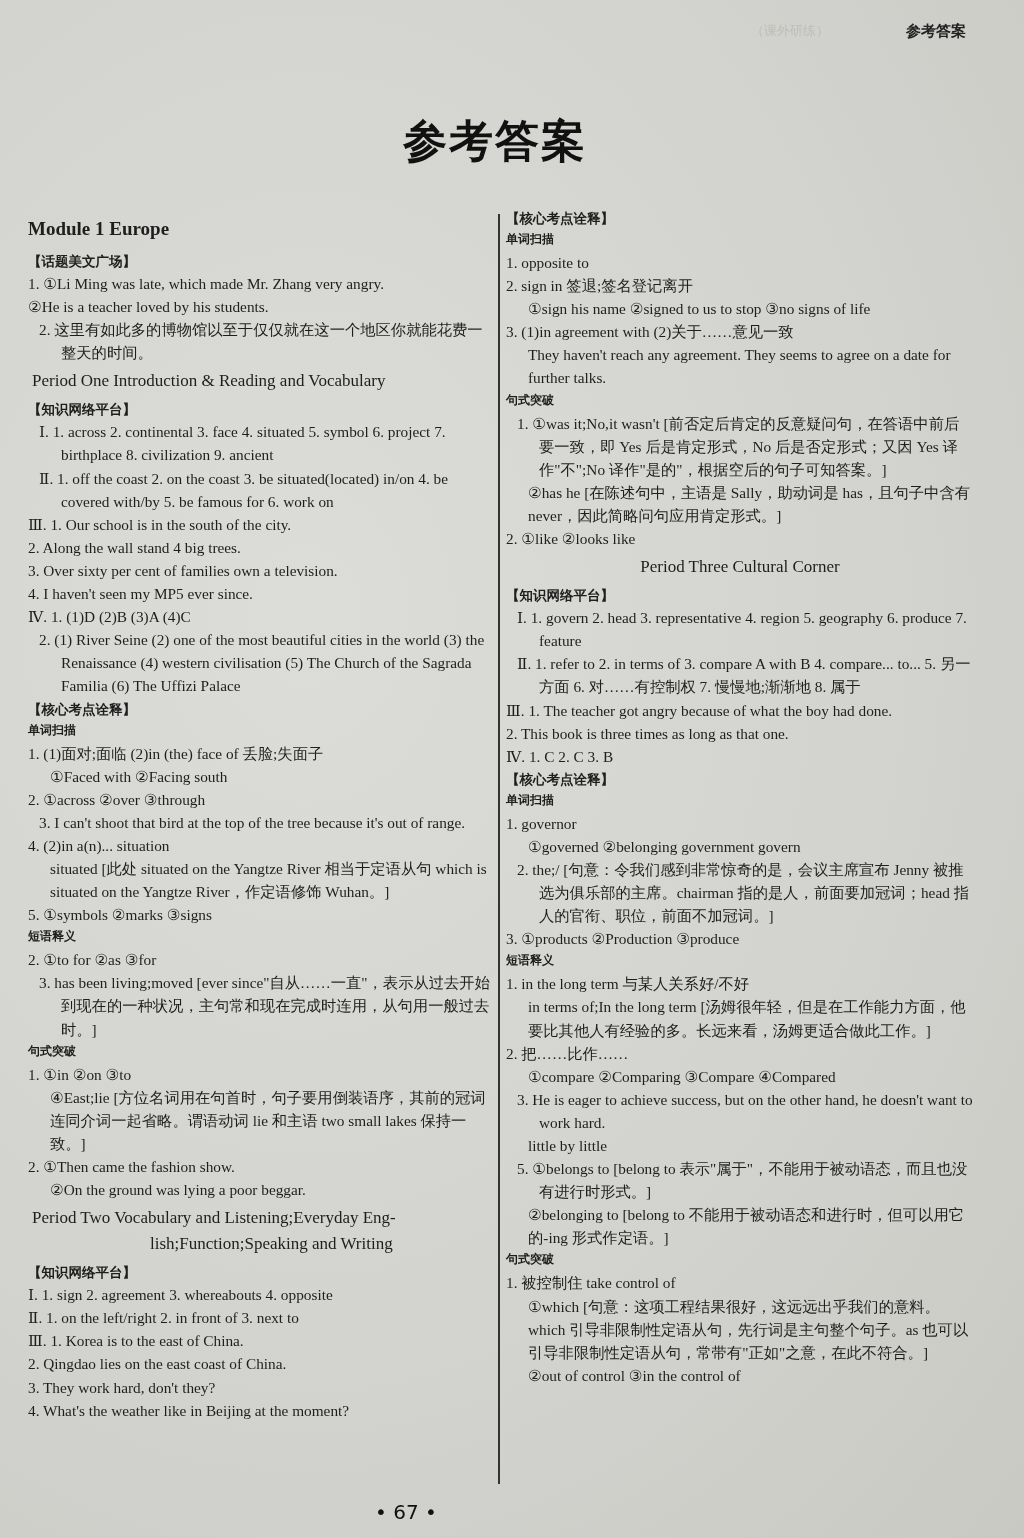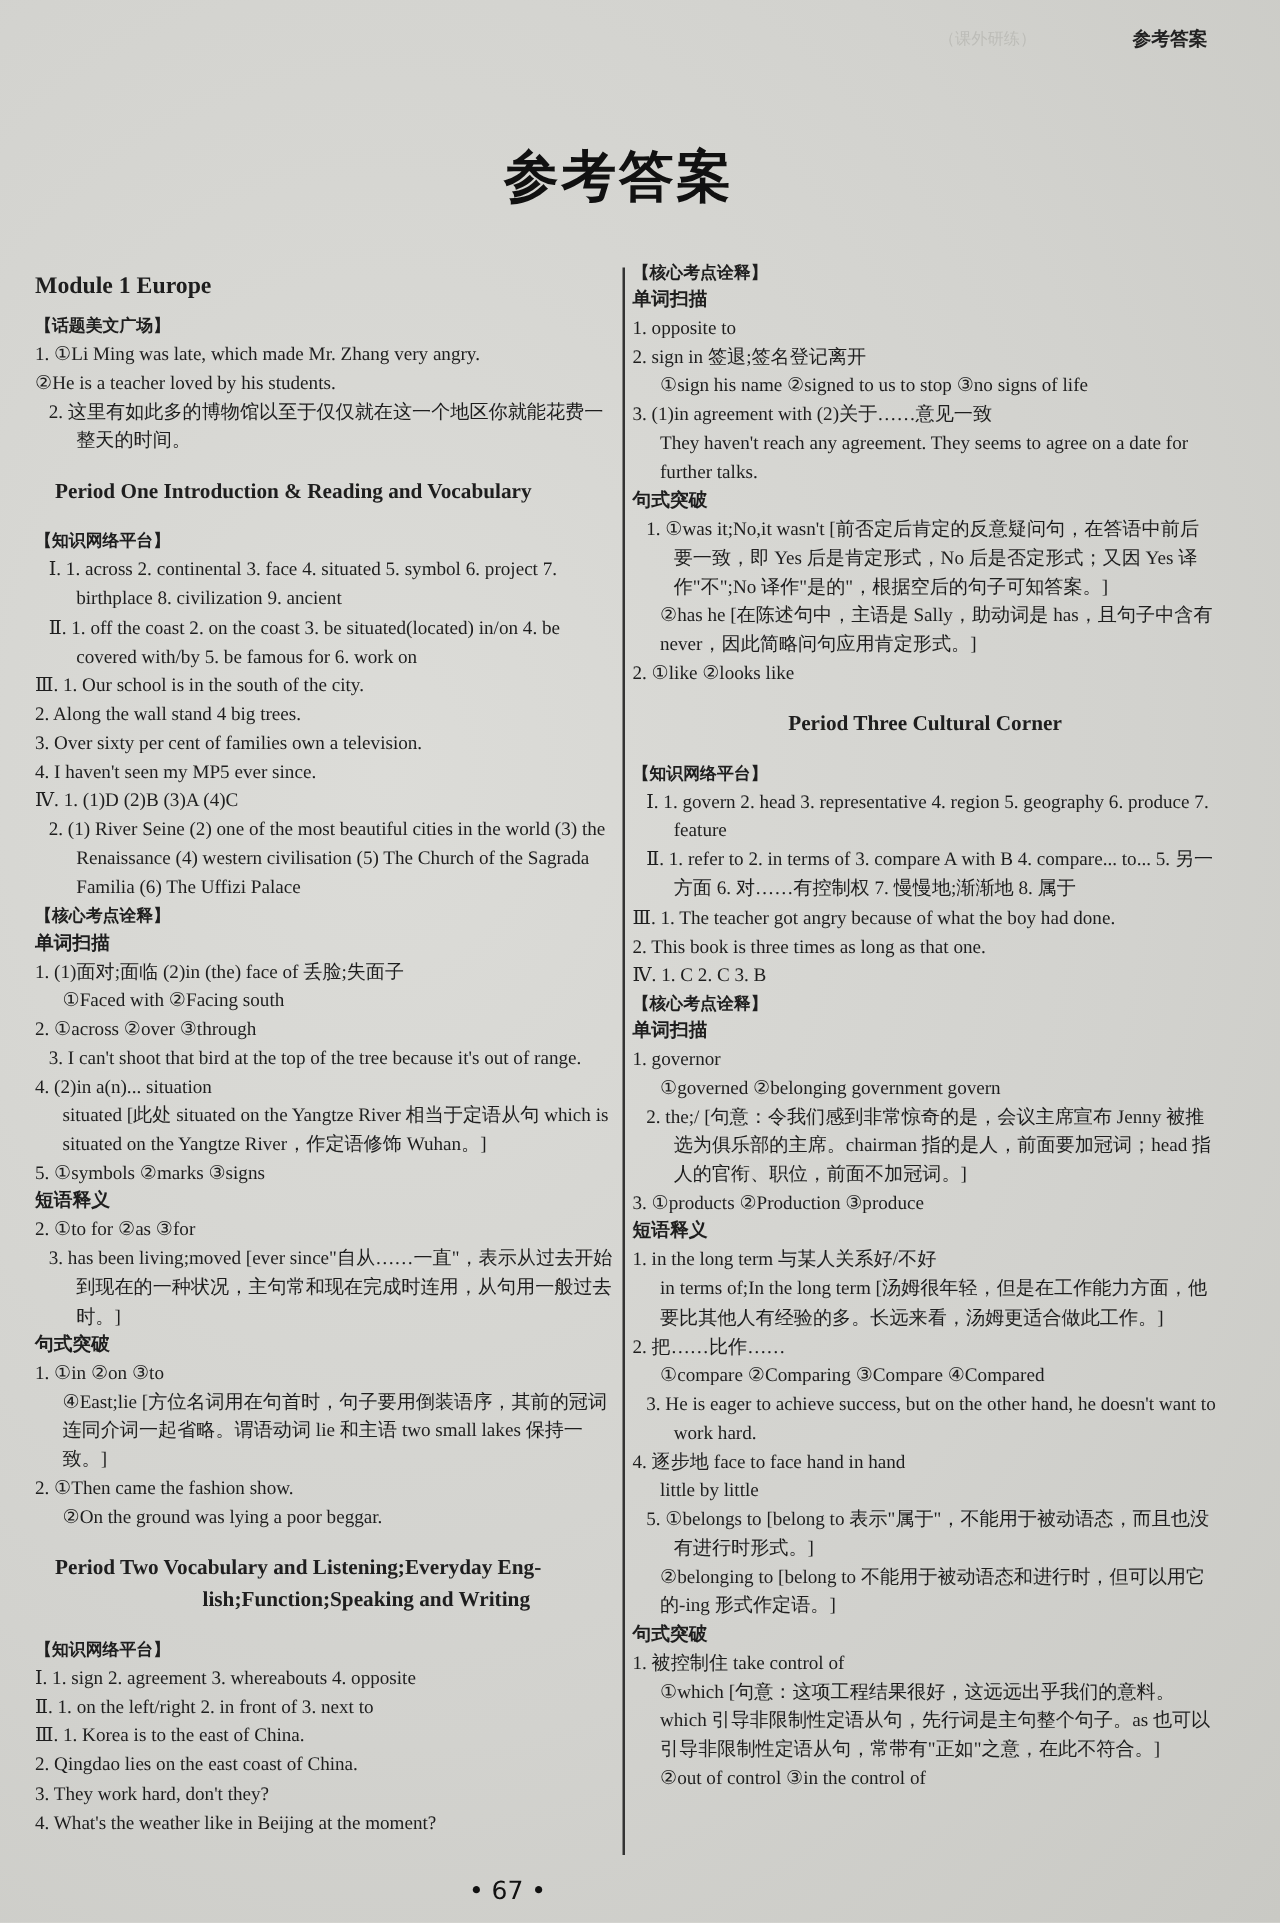--- a/index.html
+++ b/index.html
@@ -28,24 +28,24 @@
   .divider {
     position: absolute; left: 498px; top: 214px; width: 1.5px; height: 1270px; background: #333;
   }
   .module-title {
     font-weight: bold; font-size: 19px; margin: 0 0 6px 0; line-height: 30px;
   }
   .section {
     font-family: "DejaVu Sans", sans-serif; font-weight: bold; font-size: 13.5px; line-height: 22px;
   }
   .sub {
-    font-family: Liberation Sans, sans-serif; font-weight: bold; font-size: 15px; line-height: 22px;
+    font-family: Liberation Mono, monospace; font-weight: bold; font-size: 12px; line-height: 22px;
   }
   .period {
-    font-weight: bold; font-size: 17px; line-height: 26px; margin: 16px;
+    font-weight: normal; font-size: 17px; line-height: 26px; margin: 4px;
   }
   .period.center { text-align: center; }
   .period .hang { display: block; padding-left: 118px; }
   .line { white-space: normal; }
   .indent { padding-left: 22px; }
   .hanging { padding-left: 22px; text-indent: -22px; margin-left: 11px; }
   .page-number {
     position: absolute; top: 1500px; left: 0; width: 812px; text-align: center;
     font-family: "DejaVu Sans", sans-serif; font-size: 20px; color: #111;
   }
@@ -129,21 +129,20 @@
       <div class="line">1. governor</div>
       <div class="line indent">①governed   ②belonging   government   govern</div>
       <div class="line hanging">2. the;/   [句意：令我们感到非常惊奇的是，会议主席宣布 Jenny 被推选为俱乐部的主席。chairman 指的是人，前面要加冠词；head 指人的官衔、职位，前面不加冠词。]</div>
       <div class="line">3. ①products   ②Production   ③produce</div>
       <div class="sub">短语释义</div>
       <div class="line">1. in the long term   与某人关系好/不好</div>
       <div class="line indent">in terms of;In the long term   [汤姆很年轻，但是在工作能力方面，他要比其他人有经验的多。长远来看，汤姆更适合做此工作。]</div>
       <div class="line">2. 把……比作……</div>
       <div class="line indent">①compare   ②Comparing   ③Compare   ④Compared</div>
       <div class="line hanging">3. He is eager to achieve success, but on the other hand, he doesn't want to work hard.</div>
-      <div class="line">4. 逐步地   face to face   hand in hand</div>
       <div class="line indent">little by little</div>
       <div class="line hanging">5. ①belongs to   [belong to 表示"属于"，不能用于被动语态，而且也没有进行时形式。]</div>
       <div class="line indent">②belonging to   [belong to 不能用于被动语态和进行时，但可以用它的-ing 形式作定语。]</div>
       <div class="sub">句式突破</div>
       <div class="line">1. 被控制住   take control of</div>
       <div class="line indent">①which   [句意：这项工程结果很好，这远远出乎我们的意料。which 引导非限制性定语从句，先行词是主句整个句子。as 也可以引导非限制性定语从句，常带有"正如"之意，在此不符合。]</div>
       <div class="line indent">②out of control   ③in the control of</div>
     </div>
 </div>
 

